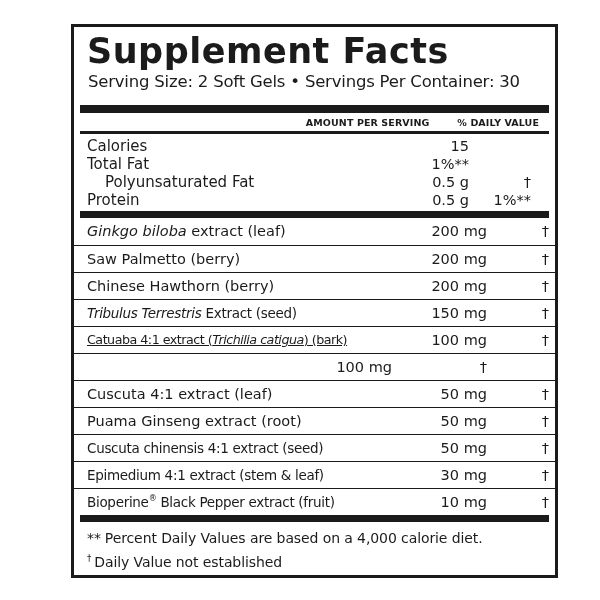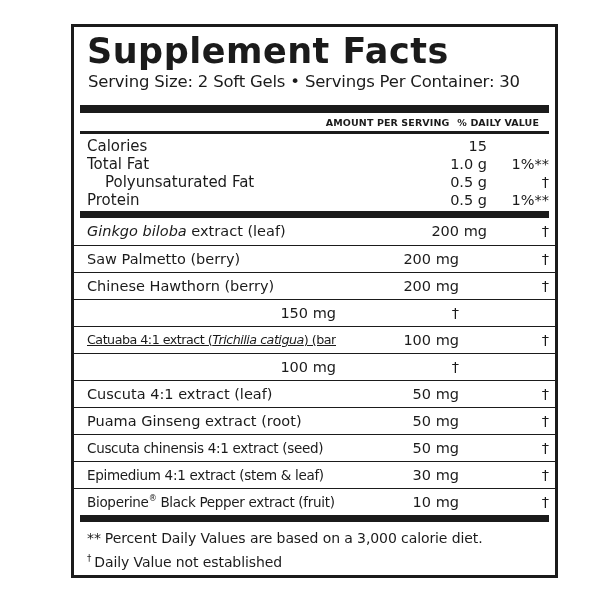--- a/index.html
+++ b/index.html
@@ -31,39 +31,39 @@
     white-space: nowrap;
     letter-spacing: -0.2px;
   }
   .bar { background: #1b1b1b; margin: 0 6px; }
   .bar.thick  { height: 8px; }
   .bar.mid    { height: 7px; }
   .rule { background: #1b1b1b; height: 2.5px; margin: 0 6px; }
   .col-header {
     display: flex;
     justify-content: flex-end;
-    gap: 8px;
+    gap: 28px;
     font-size: 9.5px;
     font-weight: bold;
     letter-spacing: 0.1px;
     padding: 4px 16px 3px 0;
   }
   .grid-row {
     display: grid;
     grid-template-columns: 1fr 95px 62px;
     align-items: center;
     padding-left: 13px;
     padding-right: 6px;
   }
   .grid-row .amt, .grid-row .dv { text-align: right; white-space: nowrap; }
-  .nutrients { padding: 3px 0 2px 0; }
+  .nutrients { padding: 3px 18px 2px 0; }
   .nutrients .grid-row { height: 18px; font-size: 15px; }
   .nutrients .grid-row .name.indent { padding-left: 18px; }
   .ingredients .grid-row { height: 27px; font-size: 14.5px; }
-  .ingredients .grid-row + .grid-row { border-top: 1.6px solid #1b1b1b; gap: 28px; }
+  .ingredients .grid-row + .grid-row { border-top: 1.6px solid #1b1b1b; }
   .name { white-space: nowrap; overflow: hidden; }
   .name .it { font-style: italic; text-align: right; }
   .name sup { font-size: 60%; }
   .tight  { font-size: 13.5px !important; letter-spacing: -0.3px; }
   .xtight { font-size: 12.7px !important; letter-spacing: -0.5px; text-decoration: underline; }
   .footnotes {
     padding: 6px 12px 4px 13px;
     font-size: 14px;
     line-height: 20.5px;
     letter-spacing: -0.1px;
@@ -85,21 +85,20 @@
   </div>
   <div class="rule"></div>
   <div class="nutrients" id="nutrients">
       <div class="grid-row">
         <span class="name"><span>Calories</span></span>
         <span class="amt">15</span>
         <span class="dv"></span>
       </div>
       <div class="grid-row">
         <span class="name"><span>Total Fat</span></span>
-        <span class="amt">1.0 g</span>
         <span class="dv">1%**</span>
       </div>
       <div class="grid-row">
         <span class="name indent"><span>Polyunsaturated Fat</span></span>
         <span class="amt">0.5 g</span>
         <span class="dv">†</span>
       </div>
       <div class="grid-row">
         <span class="name"><span>Protein</span></span>
         <span class="amt">0.5 g</span>
@@ -117,20 +116,21 @@
         <span class="name"><span>Saw Palmetto (berry)</span></span>
         <span class="amt">200 mg</span>
         <span class="dv">†</span>
       </div>
       <div class="grid-row">
         <span class="name"><span>Chinese Hawthorn (berry)</span></span>
         <span class="amt">200 mg</span>
         <span class="dv">†</span>
       </div>
       <div class="grid-row">
+        <span class="name tight"><span class="it">Tribulus Terrestris</span><span> Extract (seed)</span></span>
         <span class="amt">150 mg</span>
         <span class="dv">†</span>
       </div>
       <div class="grid-row">
         <span class="name xtight"><span>Catuaba 4:1 extract (</span><span class="it">Trichilia catigua</span><span>) (bark)</span></span>
         <span class="amt">100 mg</span>
         <span class="dv">†</span>
       </div>
       <div class="grid-row">
         <span class="amt">100 mg</span>
@@ -157,16 +157,16 @@
         <span class="dv">†</span>
       </div>
       <div class="grid-row">
         <span class="name tight"><span>Bioperine</span><sup>®</sup><span> Black Pepper extract (fruit)</span></span>
         <span class="amt">10 mg</span>
         <span class="dv">†</span>
       </div>
     </div>
   <div class="bar mid"></div>
   <div class="footnotes" id="footnotes">
-      <div><span class="sym">**</span><span>Percent Daily Values are based on a 3,000 calorie diet.</span></div>
+      <div><span class="sym">**</span><span>Percent Daily Values are based on a 4,000 calorie diet.</span></div>
       <div><sup class="sym">†</sup><span>Daily Value not established</span></div>
     </div>
 </div>
 
 </body></html>

